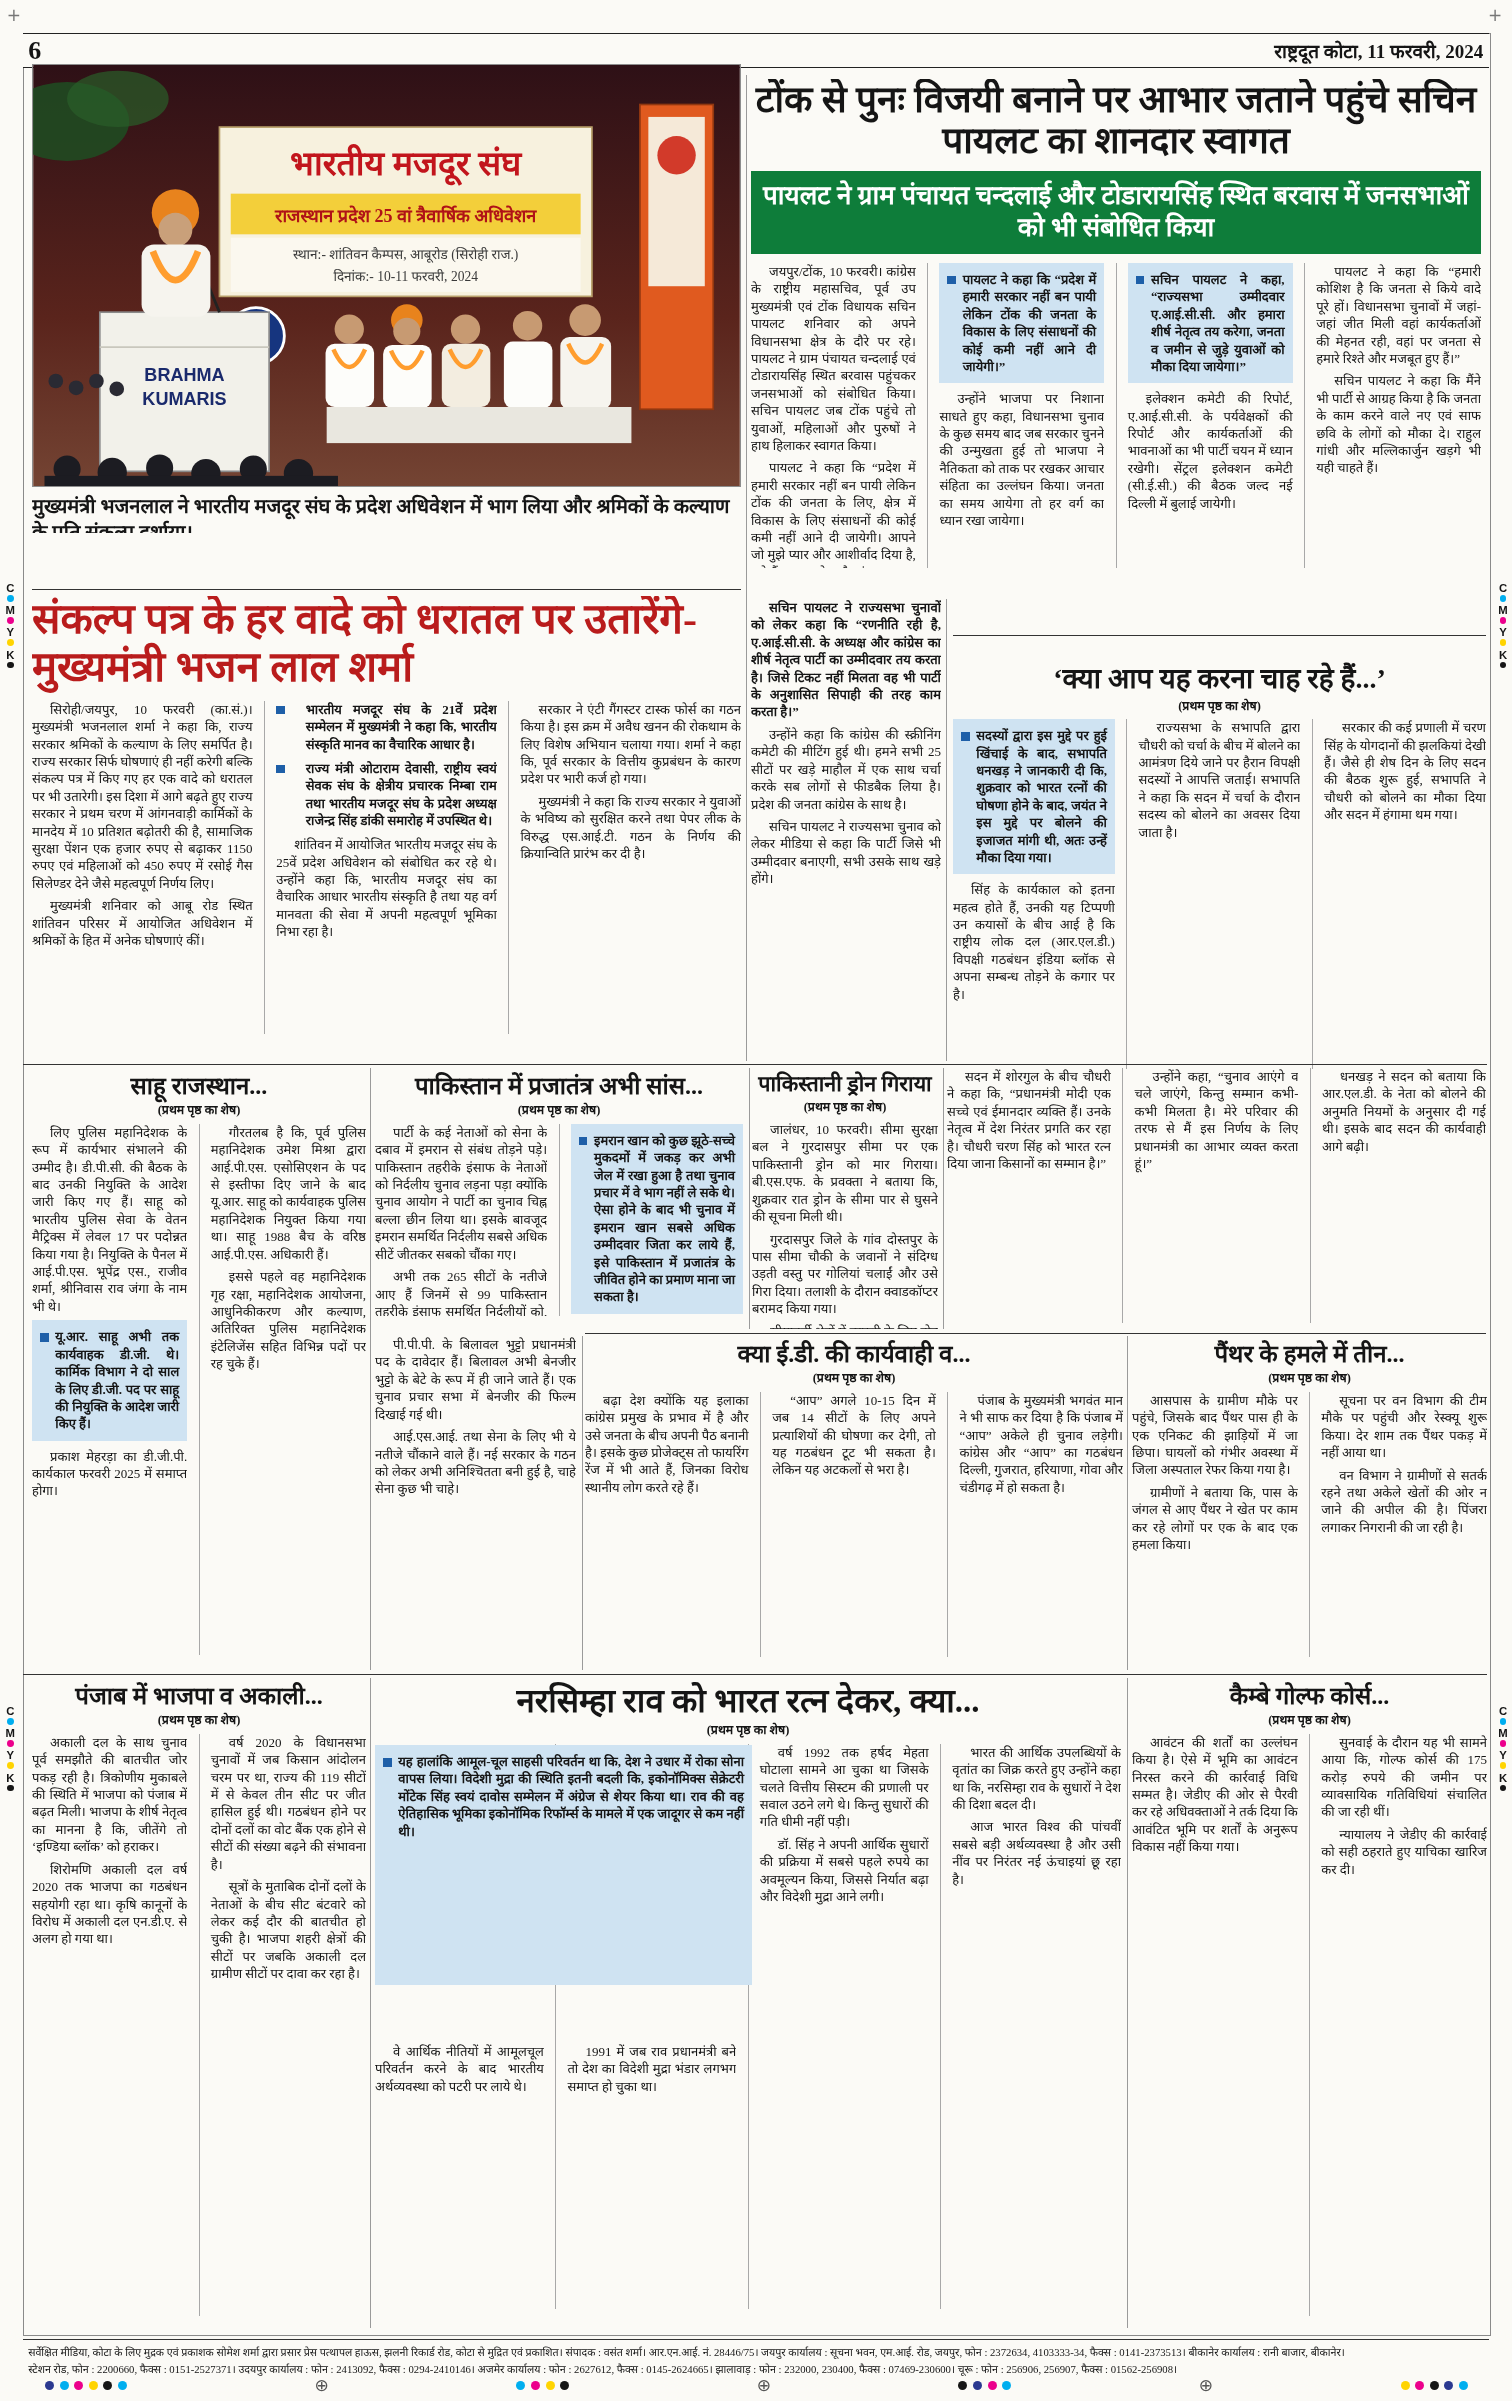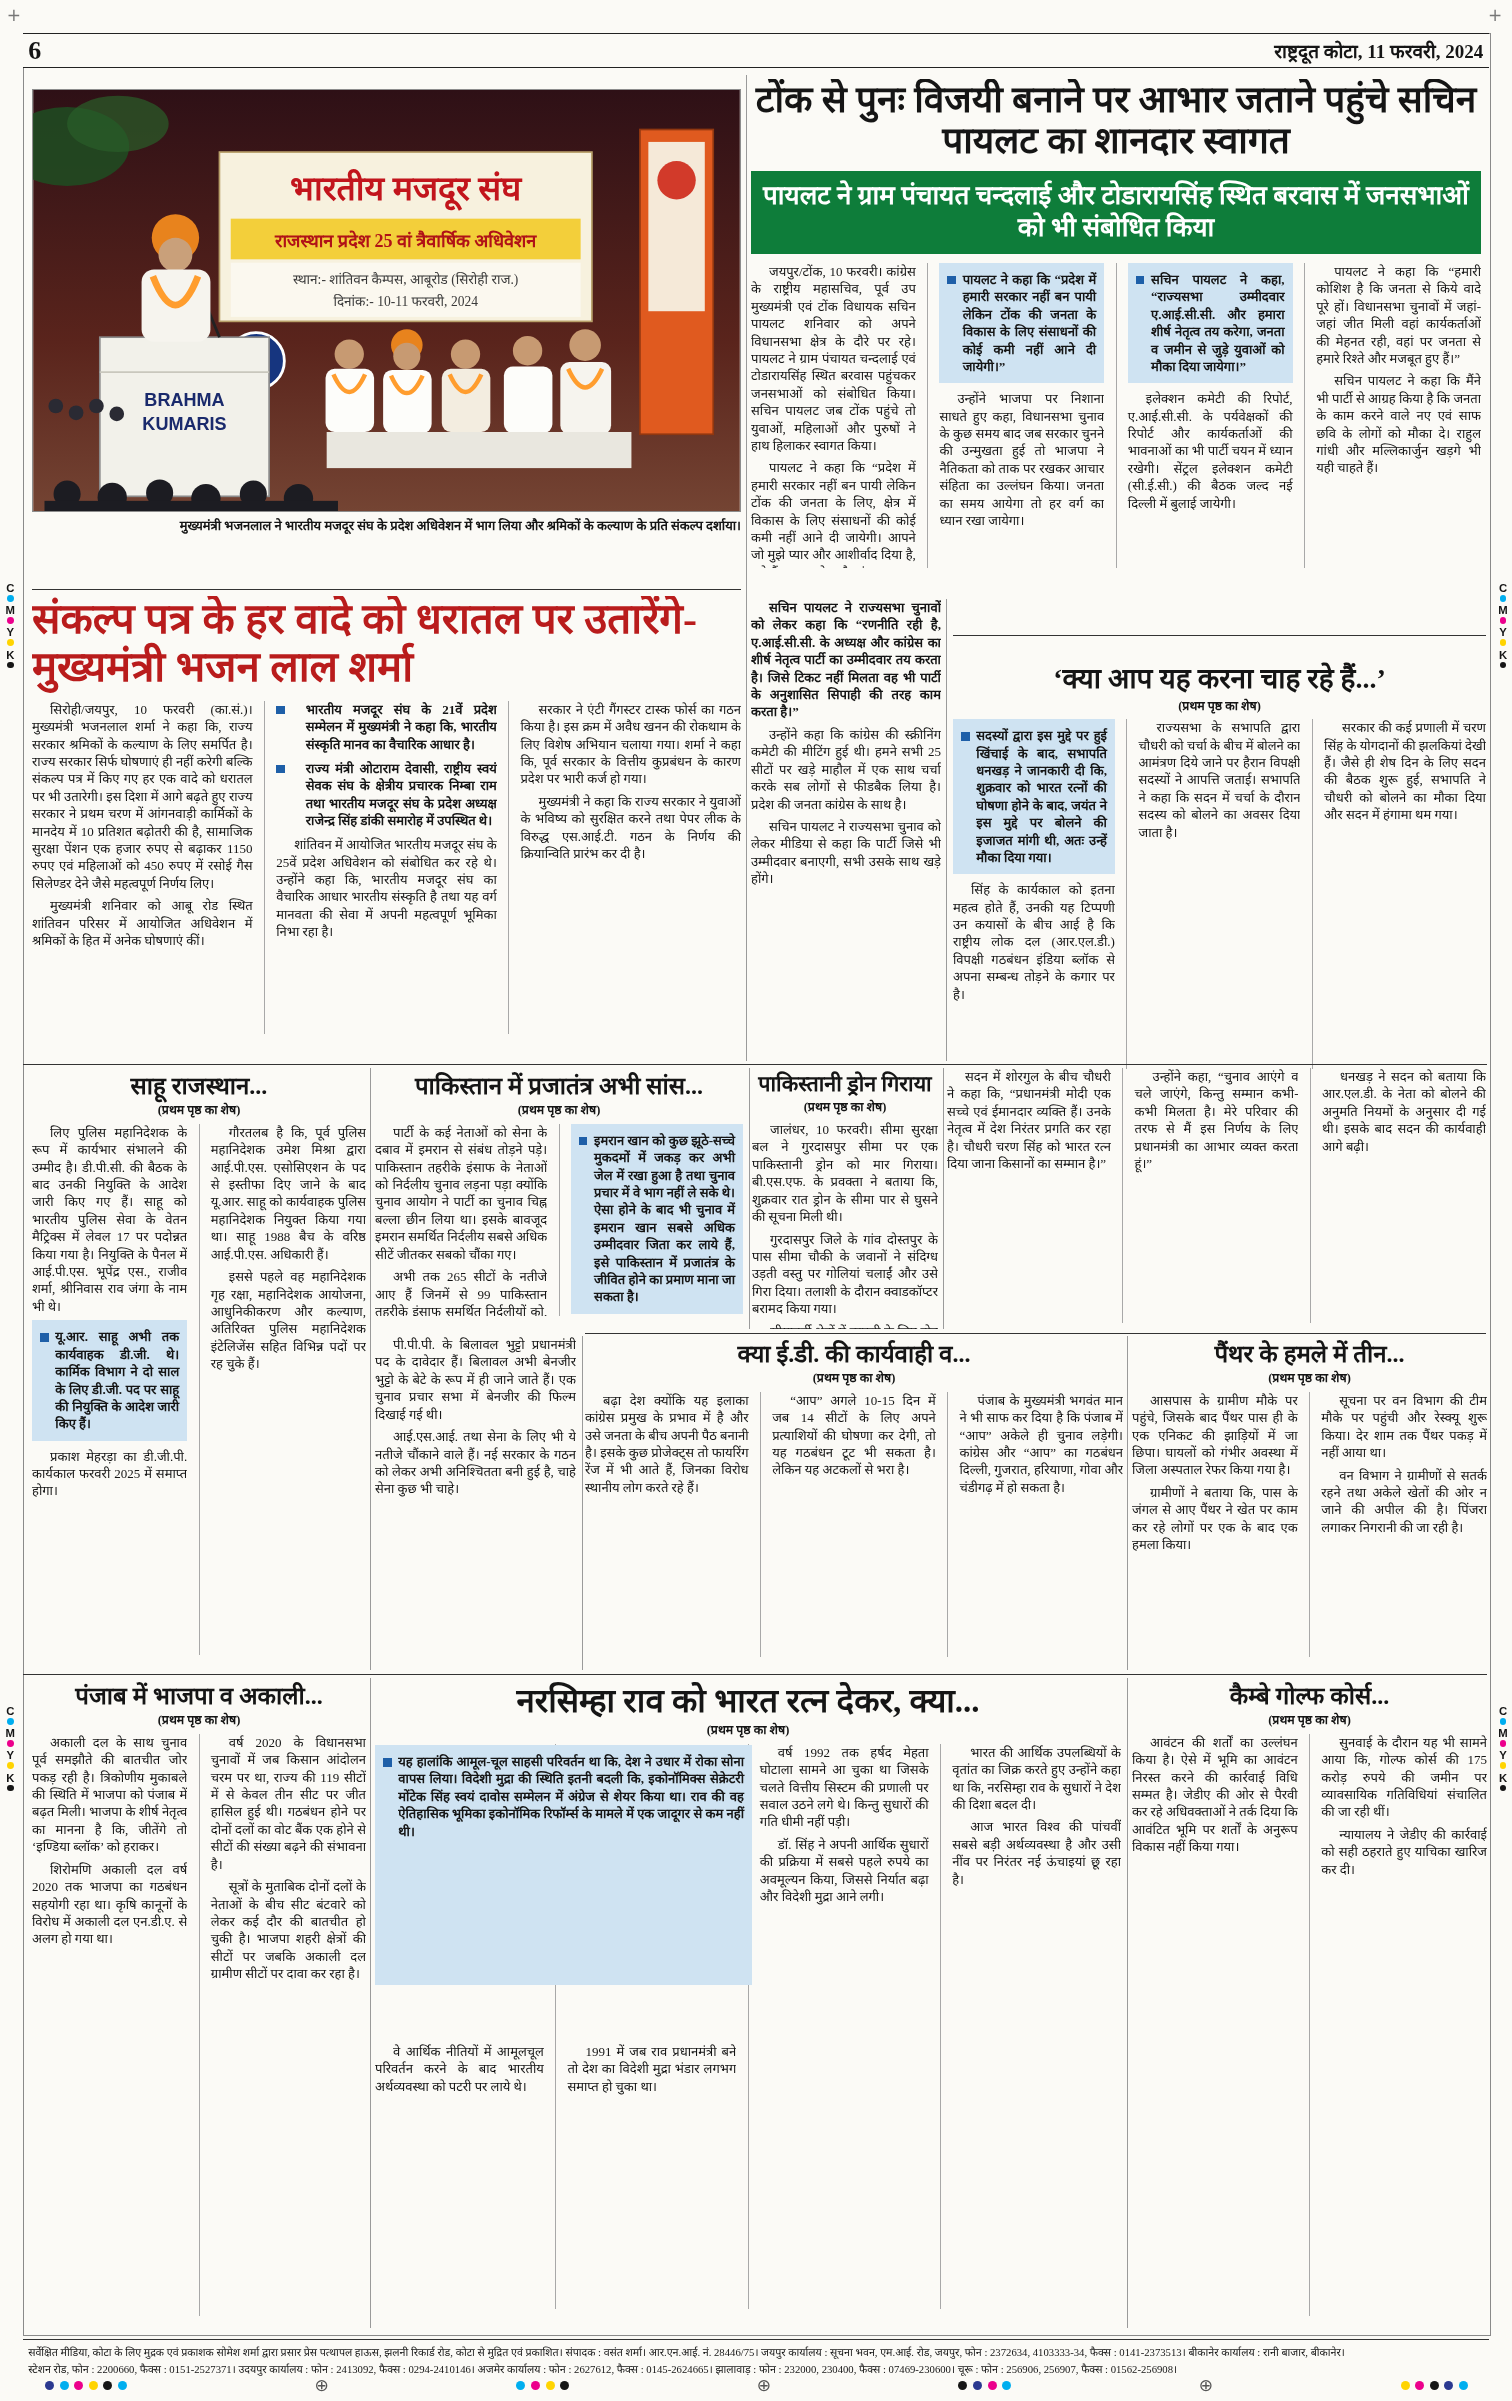--- a/index.html
+++ b/index.html
@@ -27,21 +27,21 @@
   .bullet{display:flex;gap:21px;font-weight:bold;margin:0 0 6.8px;font-size:13px;line-height:1.34;text-align:justify;}
   .lead{font-weight:bold;}
   
   .pilot-head{font-size:37px;line-height:1.12;font-weight:bold;text-align:center;margin:0;}
   .banner{background:#0e7d3a;color:#fff;font-size:26px;font-weight:bold;text-align:center;
           line-height:1.25;padding:9px 3px;margin-top:9px;}
   
   .red-head{color:#b91c1c;font-size:42px;line-height:1.14;font-weight:bold;margin:0 0 9px;}
   
   .photo{border:1.1px solid #8d8d8d;display:block;}
-  .caption{font-size:13px;font-weight:bold;text-align:right;margin-top:5.6px;line-height:1.3;}
+  .caption{font-size:20px;font-weight:bold;text-align:left;margin-top:5.6px;line-height:1.3;}
   
   .hrule{position:absolute;height:0;border-top:1.1px solid #333;}
   .vrule{position:absolute;width:0;border-left:0.6px solid #9a9a9a;}
   
   .imprint{position:absolute;left:22.6px;top:2339px;width:1455px;border-top:1.1px solid #333;padding:4.5px 5.6px 0;}
   .imprint p{font-size:10.7px;line-height:1.45;text-indent:0;margin:0 0 2.3px;text-align:justify;}
   
   .cmyk{position:absolute;width:16px;display:flex;flex-direction:column;align-items:center;gap:2.3px;
         font-family:"Liberation Sans",sans-serif;font-size:11.3px;font-weight:bold;}
   .cmyk b{display:block;text-align:center;}
@@ -68,21 +68,21 @@
   <div class="frame"></div>
 
   <div class="corner" style="left:6.8px;top:4.5px;">+</div>
   <div class="corner" style="left:1488px;top:4.5px;">+</div>
 
   <div class="pagehead">
     <span class="pagenum">6</span>
     <span class="masthead">राष्ट्रदूत कोटा, 11 फरवरी, 2024</span>
   </div>
 
-  <section class="article" style="left:32px;top:89px;width:709px;height:469px;">
+  <section class="article" style="left:32px;top:64px;width:709px;height:469px;">
     <svg class="photo" width="707" height="421" viewBox="0 0 1252 746">
       <defs>
         <linearGradient id="pbg" x1="0" y1="0" x2="0" y2="1">
           <stop offset="0" stop-color="#2e1016"></stop>
             <stop offset="0.6" stop-color="#5a241c"></stop>
             <stop offset="1" stop-color="#744433"></stop>
         </linearGradient>
       </defs>
       <rect x="0" y="0" width="1252" height="746" fill="url(#pbg)"></rect>
       <ellipse cx="60" cy="100" rx="110" ry="70" fill="#1f4d22" opacity="0.85"></ellipse>

